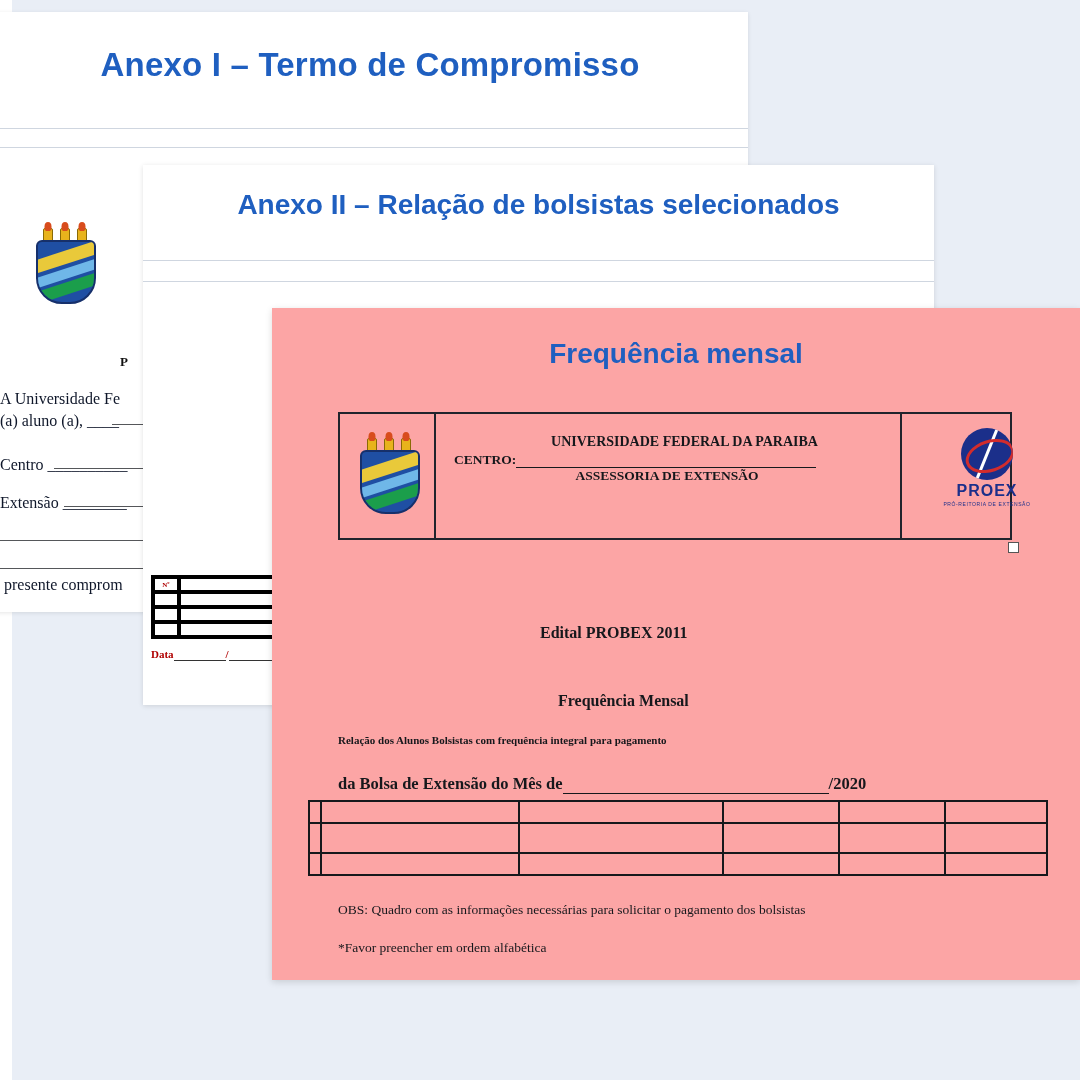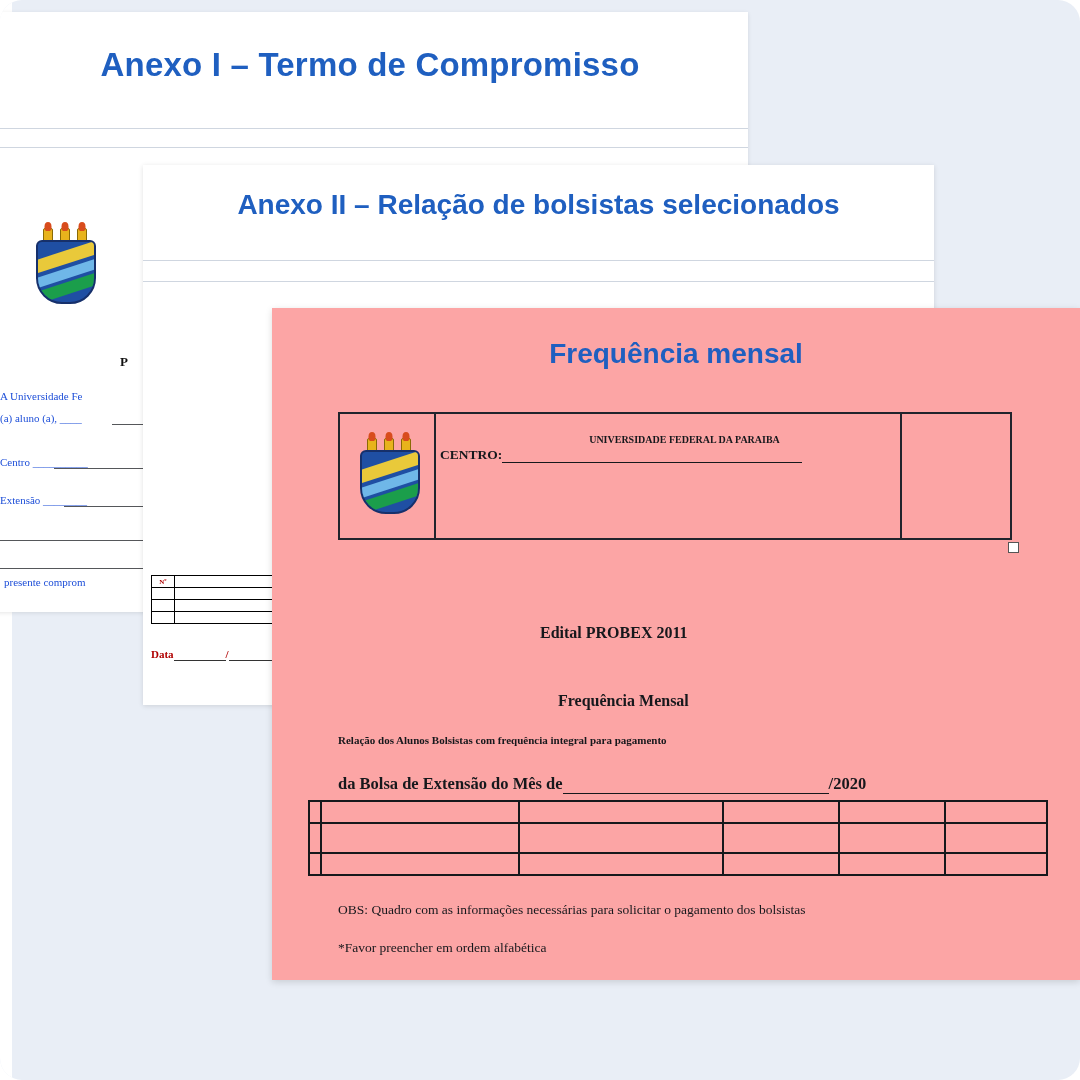--- a/index.html
+++ b/index.html
@@ -9,21 +9,20 @@
   }
   body {
     font-family: "Liberation Sans", sans-serif;
   }
   #stage {
     position: relative;
     width: 1080px;
     height: 1080px;
     overflow: hidden;
     background: #ffffff;
-    border-radius: 22px;
   }
   
   .bg-panel {
     position: absolute;
     left: 0;
     top: 0;
     width: 1080px;
     height: 1080px;
     background: #e9eef6;
   }
@@ -69,22 +68,22 @@
     position: absolute;
     left: 0;
     top: 150px;
     width: 756px;
     height: 450px;
     overflow: hidden;
   }
   .doc1-text {
     position: absolute;
     font-family: "Liberation Serif", serif;
-    font-size: 11px;
-    color: #1d4ed8;
+    font-size: 16px;
+    color: #0f172a;
     white-space: nowrap;
   }
   .doc1-line {
     position: absolute;
     height: 1px;
     background: #55575a;
   }
   .doc1-heading {
     position: absolute;
     font-family: "Liberation Serif", serif;
@@ -184,21 +183,21 @@
   .mini-table {
     position: absolute;
     left: 8px;
     top: 282px;
     width: 300px;
     border-collapse: collapse;
     font-family: "Liberation Serif", serif;
     font-size: 7px;
   }
   .mini-table td, .mini-table th {
-    border: 1px solid #000000;
+    border: 4px solid #000000;
     height: 11px;
     padding: 0 2px;
     color: #b00000;
     font-weight: bold;
     white-space: nowrap;
   }
   .mini-table td.blank { color: #333; font-weight: normal; }
   .data-line {
     position: absolute;
     left: 8px;
@@ -264,22 +263,22 @@
     position: absolute; left: 560px; top: 0; width: 2px; height: 124px; background: #20242c;
   }
   .hdr-center {
     position: absolute;
     left: 96px;
     top: 12px;
     width: 462px;
     text-align: center;
   }
   .hdr-center .l1 { font-weight: bold; font-size: 15px; letter-spacing: .5px; }
-  .hdr-center .l2 { font-weight: bold; font-size: 10px; margin-top: 8px; margin-left: 35px; }
-  .hdr-center .l3 { font-weight: bold; font-size: 13.5px; margin-top: 2px; text-align: left; padding-left: 4px; }
+  .hdr-center .l2 { font-weight: bold; font-size: 14px; margin-top: 8px; margin-left: 35px; }
+  .hdr-center .l3 { font-weight: bold; font-size: 13.5px; margin-top: 2px; text-align: left; padding-left: 18px; }
   .hdr-center .l3 .ul { display:inline-block; width: 300px; border-bottom: 1px solid #16181c; height: 13px; vertical-align: bottom;}
   .hdr-center .l4 { font-weight: bold; font-size: 13.5px; margin-top: 0px; }
 
   
   .proex {
     position: absolute;
     left: 572px;
     top: 14px;
     width: 150px;
     text-align: center;
@@ -487,22 +486,28 @@
           <div class="shield">
             <div class="band1"></div>
               <div class="band2"></div>
               <div class="band3"></div>
           </div>
         </div>
 
         <div class="hdr-center">
           <div class="l2">UNIVERSIDADE FEDERAL DA PARAIBA</div>
           <div class="l3"><span>CENTRO:</span><span class="ul"></span></div>
+          <div class="l4">ASSESSORIA DE EXTENSÃO</div>
         </div>
 
+        <div class="proex">
+          <div class="globe"></div>
+          <div class="pname">PROEX</div>
+          <div class="psub">PRÓ-REITORIA DE EXTENSÃO</div>
+        </div>
       </div>
       <div class="handle"></div>
 
       <div class="doc3-line t-edital">Edital PROBEX 2011</div>
       <div class="doc3-line t-freq">Frequência Mensal</div>
       <div class="doc3-line t-rel">Relação dos Alunos Bolsistas com frequência integral para pagamento</div>
       <div class="doc3-line t-rel2">
         <span>da Bolsa de Extensão do Mês de</span><span class="blank-a"></span><span class="sep"></span><span>/2020</span>
       </div>
 

